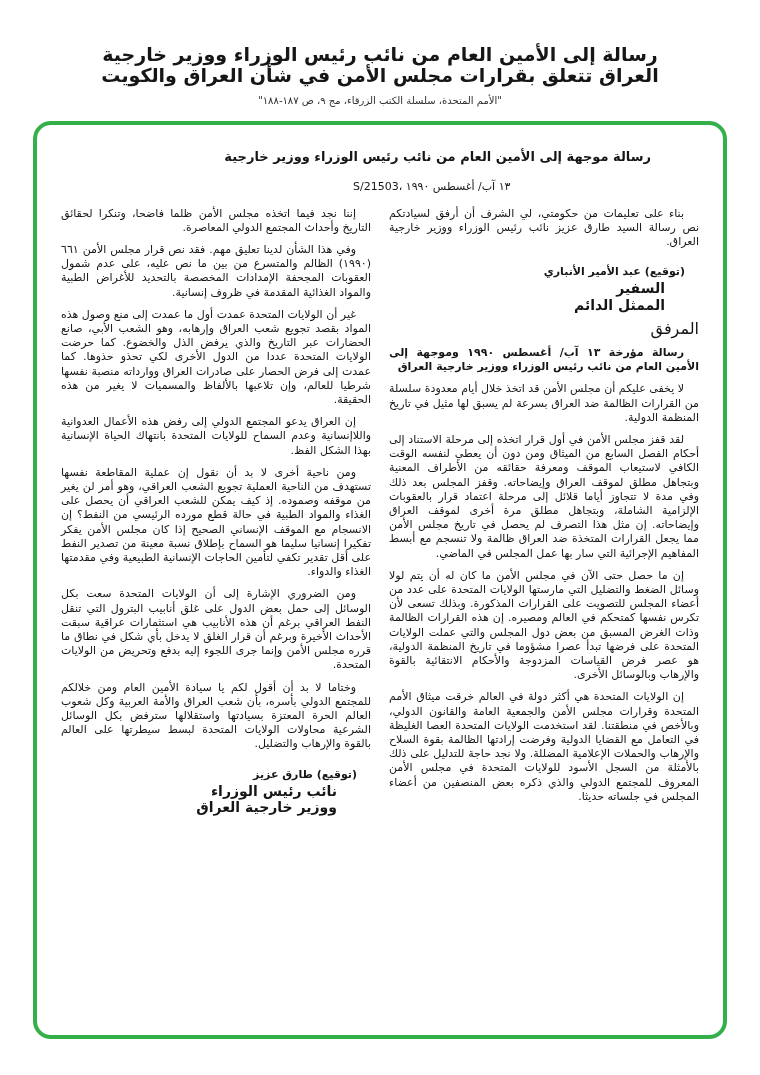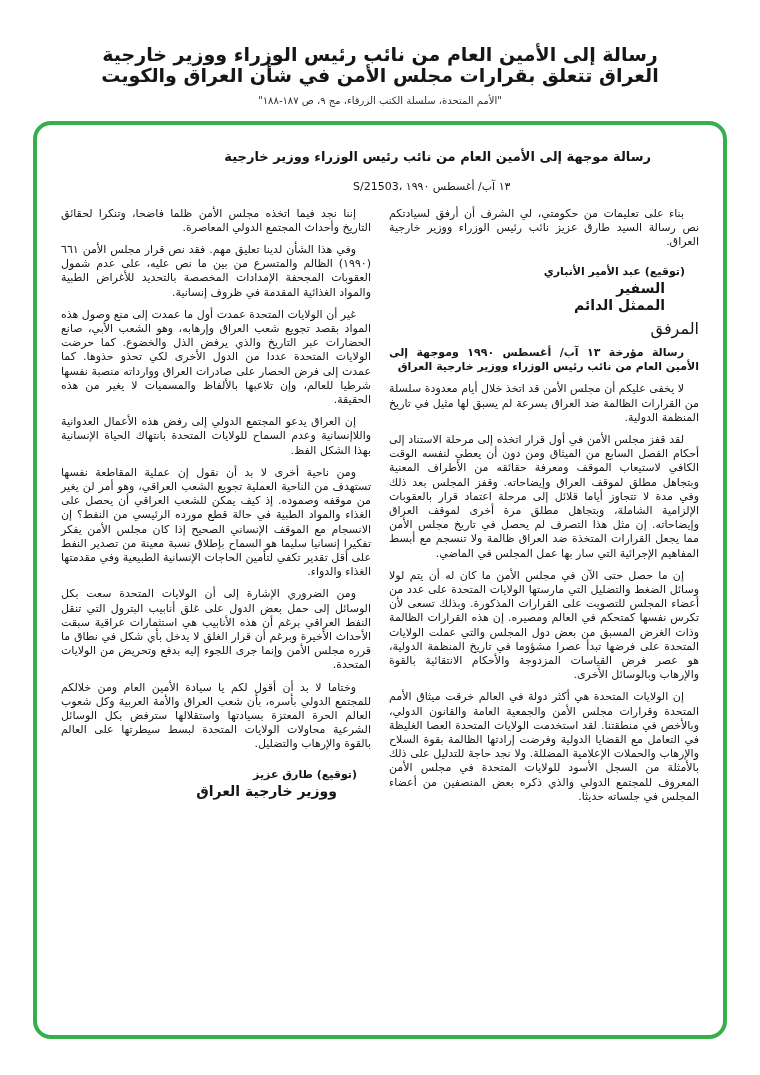--- a/index.html
+++ b/index.html
@@ -93,19 +93,20 @@
         <p class="body-p">إننا نجد فيما اتخذه مجلس الأمن ظلما فاضحا، وتنكرا لحقائق التاريخ وأحداث المجتمع الدولي المعاصرة.</p>
         <p class="body-p">وفي هذا الشأن لدينا تعليق مهم. فقد نص قرار مجلس الأمن ٦٦١ (١٩٩٠) الظالم والمتسرع من بين ما نص عليه، على عدم شمول العقوبات المجحفة الإمدادات المخصصة بالتحديد للأغراض الطبية والمواد الغذائية المقدمة في ظروف إنسانية.</p>
         <p class="body-p">غير أن الولايات المتحدة عمدت أول ما عمدت إلى منع وصول هذه المواد بقصد تجويع شعب العراق وإرهابه، وهو الشعب الأبي، صانع الحضارات عبر التاريخ والذي يرفض الذل والخضوع. كما حرضت الولايات المتحدة عددا من الدول الأخرى لكي تحذو حذوها. كما عمدت إلى فرض الحصار على صادرات العراق ووارداته منصبة نفسها شرطيا للعالم، وإن تلاعبها بالألفاظ والمسميات لا يغير من هذه الحقيقة.</p>
         <p class="body-p">إن العراق يدعو المجتمع الدولي إلى رفض هذه الأعمال العدوانية واللاإنسانية وعدم السماح للولايات المتحدة بانتهاك الحياة الإنسانية بهذا الشكل الفظ.</p>
         <p class="body-p">ومن ناحية أخرى لا بد أن نقول إن عملية المقاطعة نفسها تستهدف من الناحية العملية تجويع الشعب العراقي، وهو أمر لن يغير من موقفه وصموده. إذ كيف يمكن للشعب العراقي أن يحصل على الغذاء والمواد الطبية في حالة قطع مورده الرئيسي من النفط؟ إن الانسجام مع الموقف الإنساني الصحيح إذا كان مجلس الأمن يفكر تفكيرا إنسانيا سليما هو السماح بإطلاق نسبة معينة من تصدير النفط على أقل تقدير تكفي لتأمين الحاجات الإنسانية الطبيعية وفي مقدمتها الغذاء والدواء.</p>
         <p class="body-p">ومن الضروري الإشارة إلى أن الولايات المتحدة سعت بكل الوسائل إلى حمل بعض الدول على غلق أنابيب البترول التي تنقل النفط العراقي برغم أن هذه الأنابيب هي استثمارات عراقية سبقت الأحداث الأخيرة وبرغم أن قرار الغلق لا يدخل بأي شكل في نطاق ما قرره مجلس الأمن وإنما جرى اللجوء إليه بدفع وتحريض من الولايات المتحدة.</p>
         <p class="body-p">وختاما لا بد أن أقول لكم يا سيادة الأمين العام ومن خلالكم للمجتمع الدولي بأسره، بأن شعب العراق والأمة العربية وكل شعوب العالم الحرة المعتزة بسيادتها واستقلالها سترفض بكل الوسائل الشرعية محاولات الولايات المتحدة لبسط سيطرتها على العالم بالقوة والإرهاب والتضليل.</p>
 
         <div>
           <p class="sig-name">(توقيع) طارق عزيز</p>
+          <p class="sig-role">نائب رئيس الوزراء</p>
           <p class="sig-role">ووزير خارجية العراق</p>
         </div>
       </div>
 
     </div>
   </div>
 </div>
 
 </body></html>

